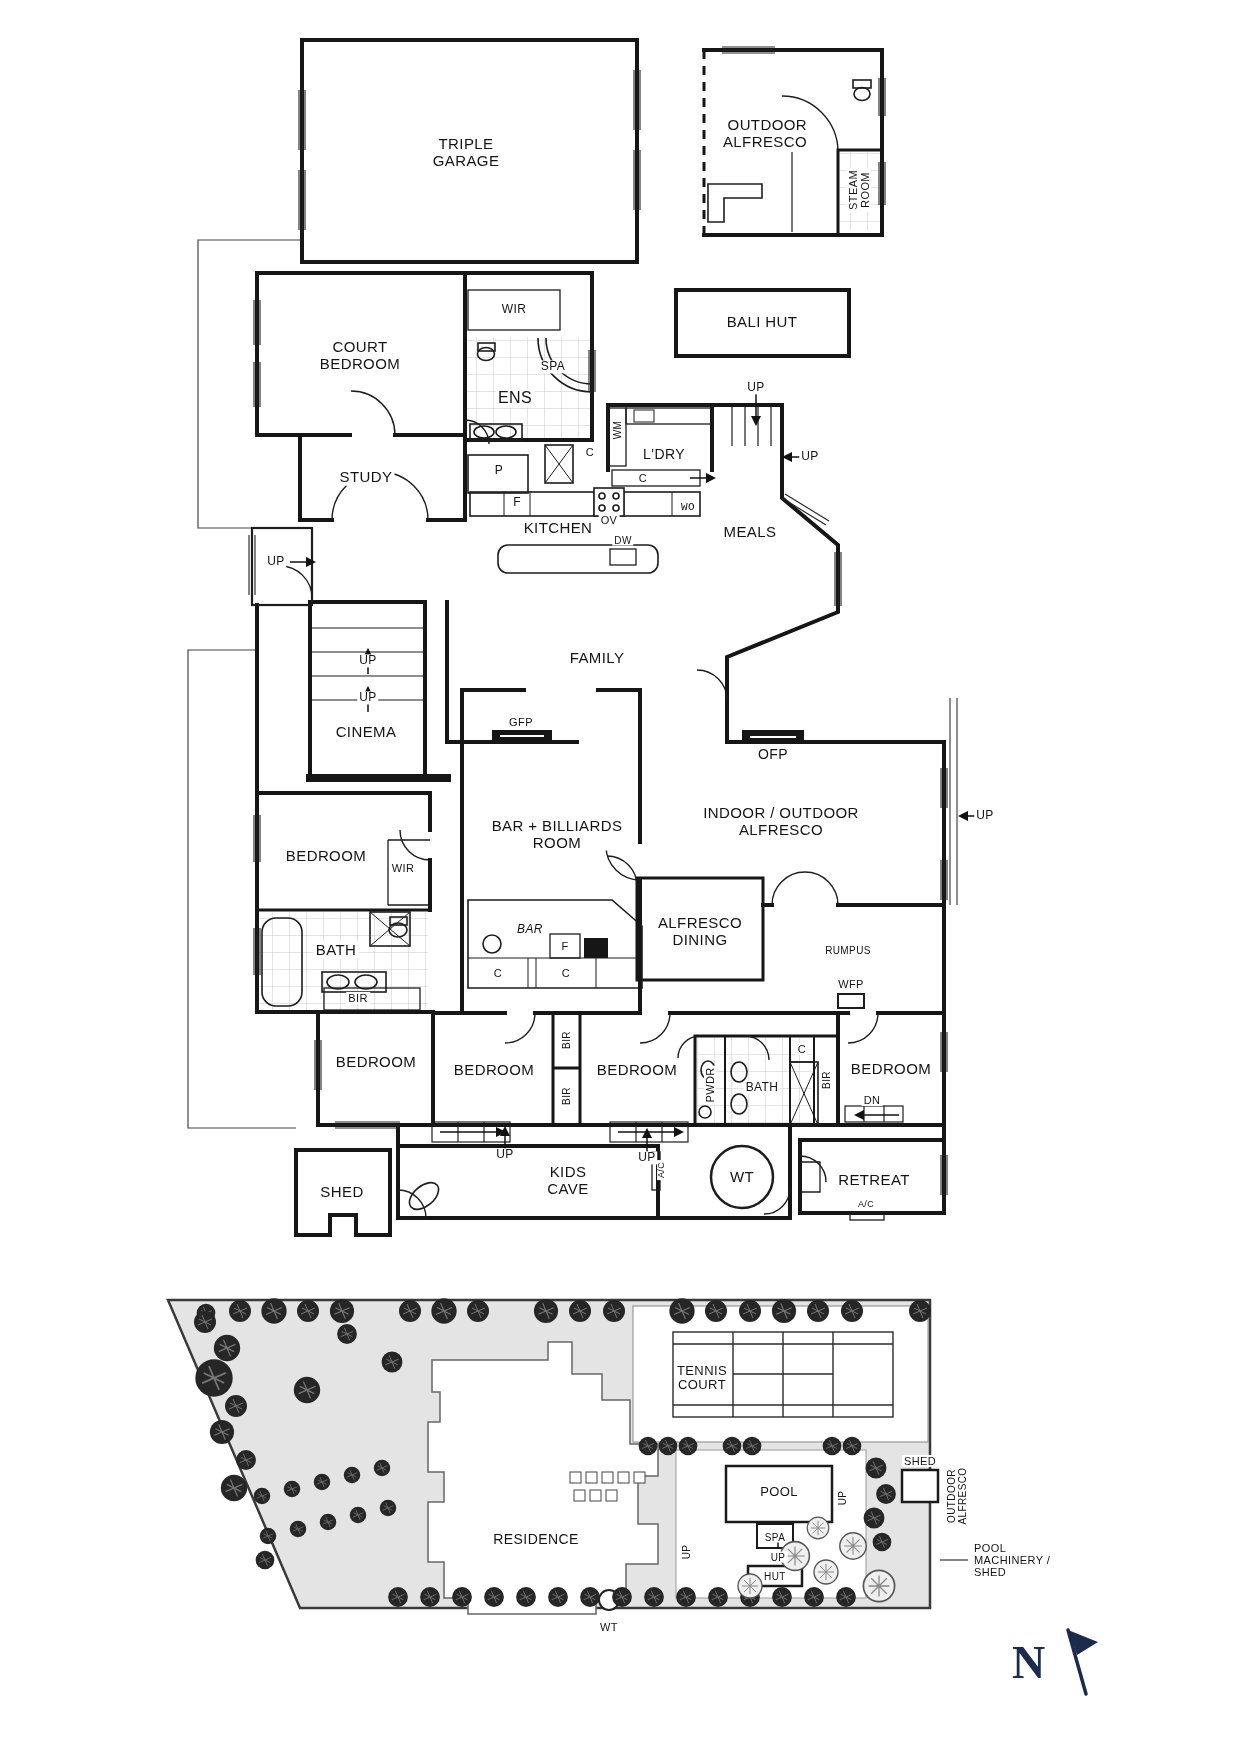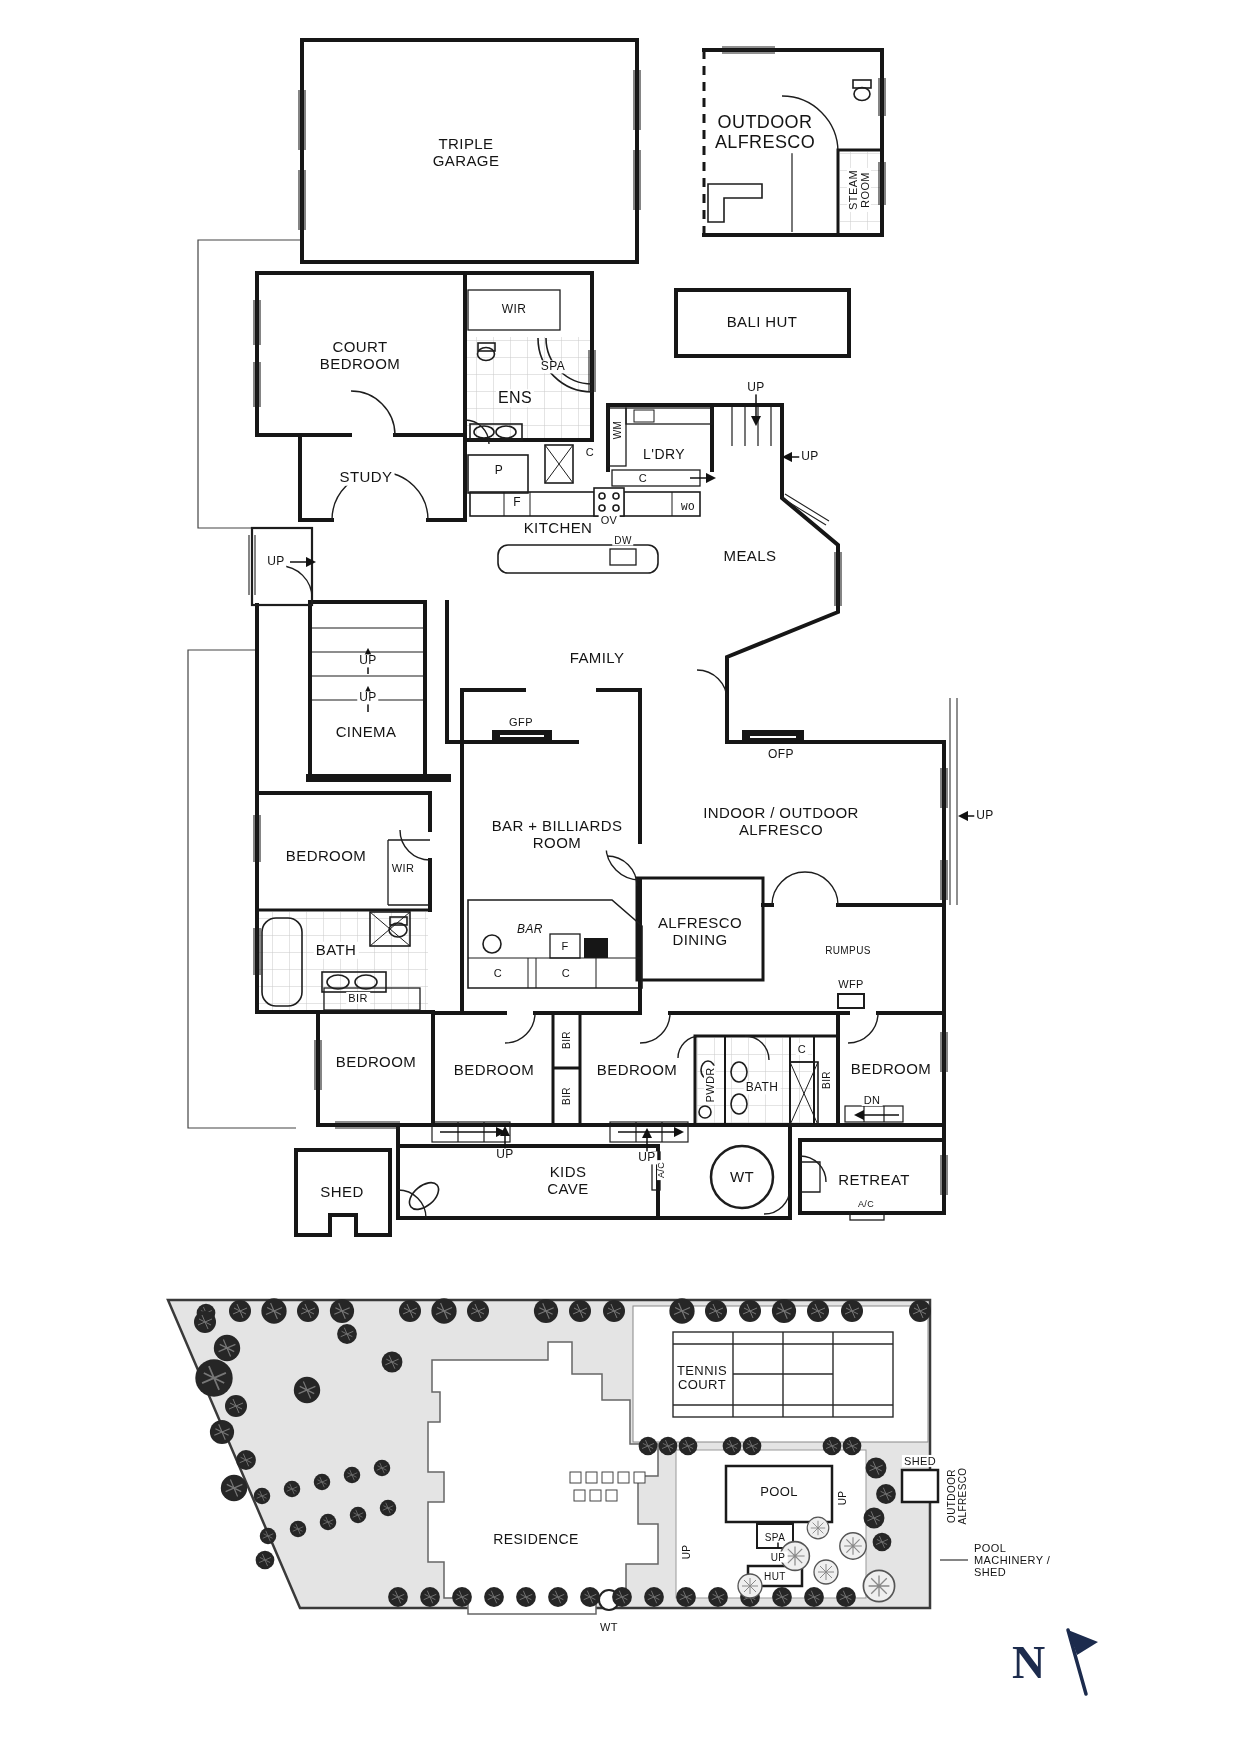--- a/index.html
+++ b/index.html
@@ -343,21 +343,21 @@
     <path d="M647 1152V1130" marker-end="url(#ah)"></path>
     <path d="M899 1115H856" marker-end="url(#ah)"></path>
     <path d="M690 478H714" marker-end="url(#ah)"></path>
     <path d="M778 1548V1534" marker-end="url(#ah)"></path>
   </g>
 </svg>
 
 <div id="labels">
       <div class="lbl" style="left: 466px; top: 152px; font-size: 15px; transform: translate(-50%, -50%);">TRIPLE
 GARAGE</div>
-      <div class="lbl" style="left: 765px; top: 133px; font-size: 18px; transform: translate(-50%, -50%);">OUTDOOR
+      <div class="lbl" style="left: 765px; top: 133px; font-size: 15px; transform: translate(-50%, -50%); text-align: right;">OUTDOOR
 ALFRESCO</div>
       <div class="lbl" style="left: 859px; top: 190px; font-size: 11px; transform: translate(-50%, -50%) rotate(-90deg);">STEAM
 ROOM</div>
       <div class="lbl" style="left: 762px; top: 322px; font-size: 15px; transform: translate(-50%, -50%);">BALI HUT</div>
       <div class="lbl" style="left: 514px; top: 310px; font-size: 12px; transform: translate(-50%, -50%);">WIR</div>
       <div class="lbl" style="left: 360px; top: 355px; font-size: 15px; transform: translate(-50%, -50%);">COURT
 BEDROOM</div>
       <div class="lbl" style="left: 553px; top: 367px; font-size: 12px; transform: translate(-50%, -50%);">SPA</div>
       <div class="lbl" style="left: 515px; top: 398px; font-size: 16px; transform: translate(-50%, -50%);">ENS</div>
       <div class="lbl" style="left: 617px; top: 430px; font-size: 10px; transform: translate(-50%, -50%) rotate(-90deg);">WM</div>
@@ -366,28 +366,28 @@
       <div class="lbl" style="left: 810px; top: 457px; font-size: 12px; transform: translate(-50%, -50%);">UP</div>
       <div class="lbl" style="left: 366px; top: 477px; font-size: 15px; transform: translate(-50%, -50%);">STUDY</div>
       <div class="lbl" style="left: 590px; top: 452px; font-size: 11px; transform: translate(-50%, -50%);">C</div>
       <div class="lbl" style="left: 643px; top: 478px; font-size: 11px; transform: translate(-50%, -50%);">C</div>
       <div class="lbl" style="left: 499px; top: 471px; font-size: 12px; transform: translate(-50%, -50%);">P</div>
       <div class="lbl" style="left: 517px; top: 503px; font-size: 12px; transform: translate(-50%, -50%);">F</div>
       <div class="lbl" style="left: 609px; top: 520px; font-size: 11px; transform: translate(-50%, -50%);">OV</div>
       <div class="lbl" style="left: 688px; top: 507px; font-size: 11px; transform: translate(-50%, -50%); font-family: Liberation Mono, monospace;">WO</div>
       <div class="lbl" style="left: 558px; top: 528px; font-size: 15px; transform: translate(-50%, -50%);">KITCHEN</div>
       <div class="lbl" style="left: 623px; top: 540px; font-size: 10px; transform: translate(-50%, -50%);">DW</div>
-      <div class="lbl" style="left: 750px; top: 556px; font-size: 15px; transform: translate(-50%, -50%);">MEALS</div>
+      <div class="lbl" style="left: 750px; top: 532px; font-size: 15px; transform: translate(-50%, -50%);">MEALS</div>
       <div class="lbl" style="left: 276px; top: 562px; font-size: 12px; transform: translate(-50%, -50%);">UP</div>
       <div class="lbl" style="left: 368px; top: 661px; font-size: 12px; transform: translate(-50%, -50%);">UP</div>
       <div class="lbl" style="left: 368px; top: 698px; font-size: 12px; transform: translate(-50%, -50%);">UP</div>
       <div class="lbl" style="left: 597px; top: 658px; font-size: 15px; transform: translate(-50%, -50%);">FAMILY</div>
       <div class="lbl" style="left: 521px; top: 722px; font-size: 11px; transform: translate(-50%, -50%);">GFP</div>
       <div class="lbl" style="left: 366px; top: 732px; font-size: 15px; transform: translate(-50%, -50%);">CINEMA</div>
-      <div class="lbl" style="left: 773px; top: 755px; font-size: 12px; transform: translate(-50%, -50%); margin-left: 8px;">OFP</div>
+      <div class="lbl" style="left: 773px; top: 755px; font-size: 14px; transform: translate(-50%, -50%);">OFP</div>
       <div class="lbl" style="left: 985px; top: 816px; font-size: 12px; transform: translate(-50%, -50%);">UP</div>
       <div class="lbl" style="left: 326px; top: 856px; font-size: 15px; transform: translate(-50%, -50%);">BEDROOM</div>
       <div class="lbl" style="left: 403px; top: 868px; font-size: 11px; transform: translate(-50%, -50%);">WIR</div>
       <div class="lbl" style="left: 557px; top: 834px; font-size: 15px; transform: translate(-50%, -50%);">BAR + BILLIARDS
 ROOM</div>
       <div class="lbl" style="left: 781px; top: 821px; font-size: 15px; transform: translate(-50%, -50%);">INDOOR / OUTDOOR
 ALFRESCO</div>
       <div class="lbl" style="left: 336px; top: 950px; font-size: 15px; transform: translate(-50%, -50%);">BATH</div>
       <div class="lbl" style="left: 530px; top: 930px; font-size: 12px; transform: translate(-50%, -50%); font-style: italic;">BAR</div>
       <div class="lbl" style="left: 565px; top: 946px; font-size: 11px; transform: translate(-50%, -50%);">F</div>

